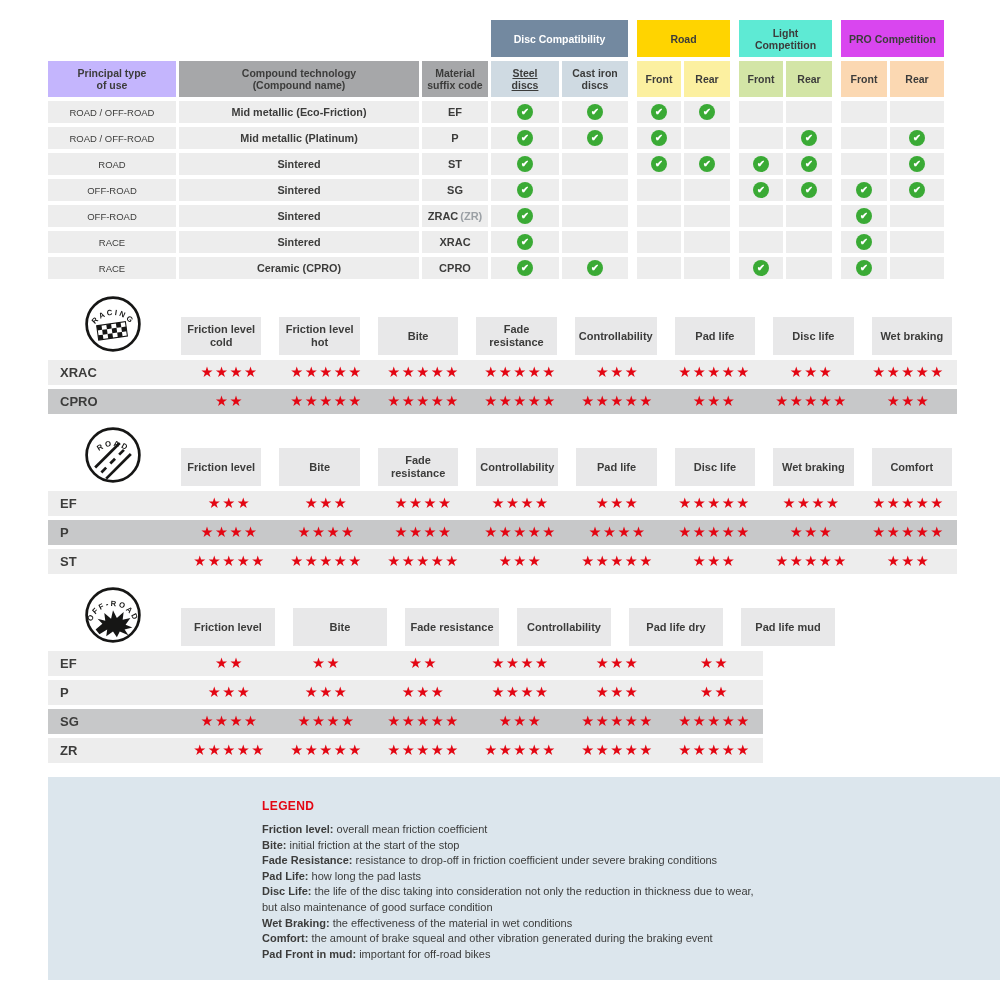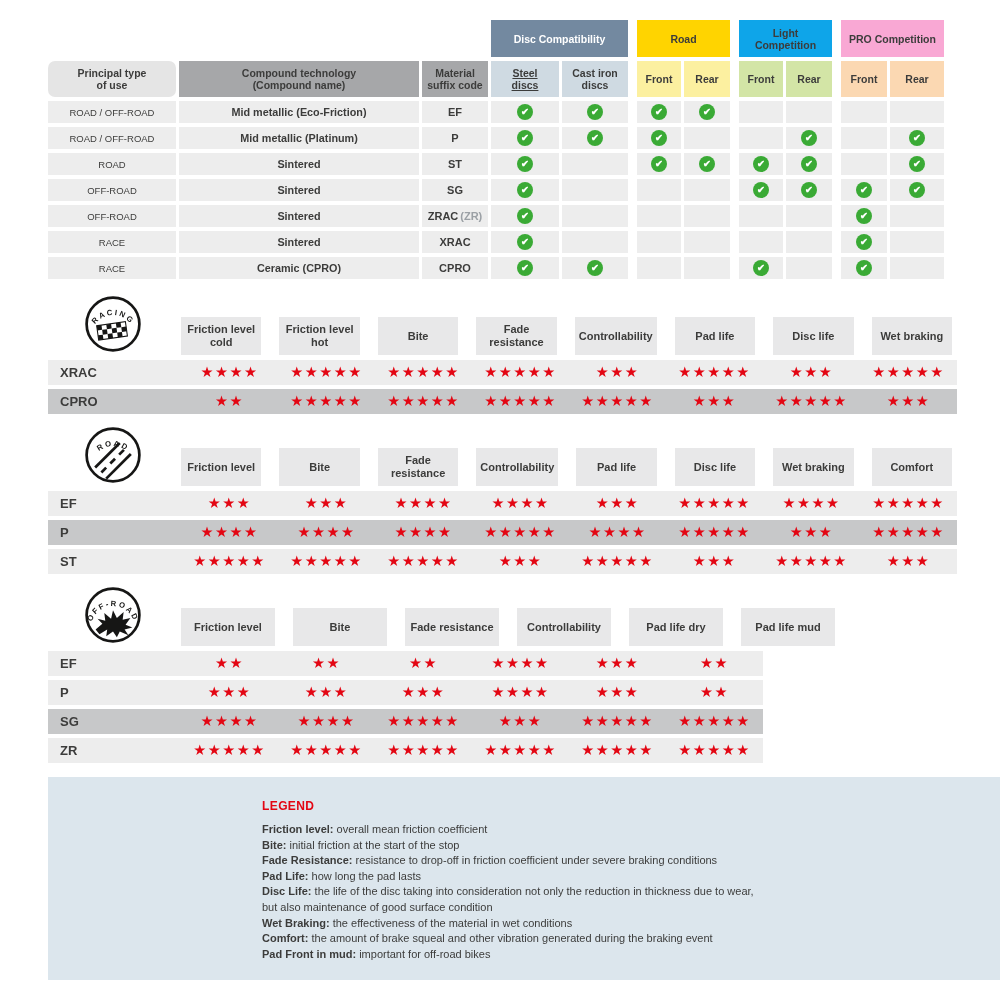--- a/index.html
+++ b/index.html
@@ -56,25 +56,25 @@
         <col style="width: 50px;">
         <col style="width: 46px;">
         <col style="width: 52px;">
         <col style="width: 54px;">
       </colgroup>
       <tbody>
         <tr>
           <td colspan="3" class="blank"></td>
           <td colspan="2" class="group" style="background: rgb(115, 137, 160); color: rgb(255, 255, 255);">Disc Compatibility</td>
           <td colspan="2" class="group gap-left" style="background: rgb(255, 212, 0); color: rgb(60, 60, 59);">Road</td>
-          <td colspan="2" class="group gap-left" style="background: #0ea5e9; color: rgb(60, 60, 59);">Light Competition</td>
-          <td colspan="2" class="group gap-left" style="background: #f9a8d4; color: rgb(60, 60, 59);">PRO Competition</td>
-        </tr>
-        <tr>
-          <td class="colhead" style="background: #e5e5e5; border-radius: 7px;">Principal type
+          <td colspan="2" class="group gap-left" style="background: #5eead4; color: rgb(60, 60, 59);">Light Competition</td>
+          <td colspan="2" class="group gap-left" style="background: #d946ef; color: rgb(60, 60, 59);">PRO Competition</td>
+        </tr>
+        <tr>
+          <td class="colhead" style="background: #c4b5fd;">Principal type
 of use</td>
           <td class="colhead" style="background: rgb(166, 167, 169);">Compound technology
 (Compound name)</td>
           <td class="colhead" style="background: rgb(166, 167, 169);">Material
 suffix code</td>
           <td class="colhead" style="background: rgb(207, 218, 226); text-decoration: underline;">Steel
 discs</td>
           <td class="colhead" style="background: rgb(207, 218, 226);">Cast iron
 discs</td>
           <td class="colhead gap-left" style="background: rgb(252, 240, 160);">Front</td>

